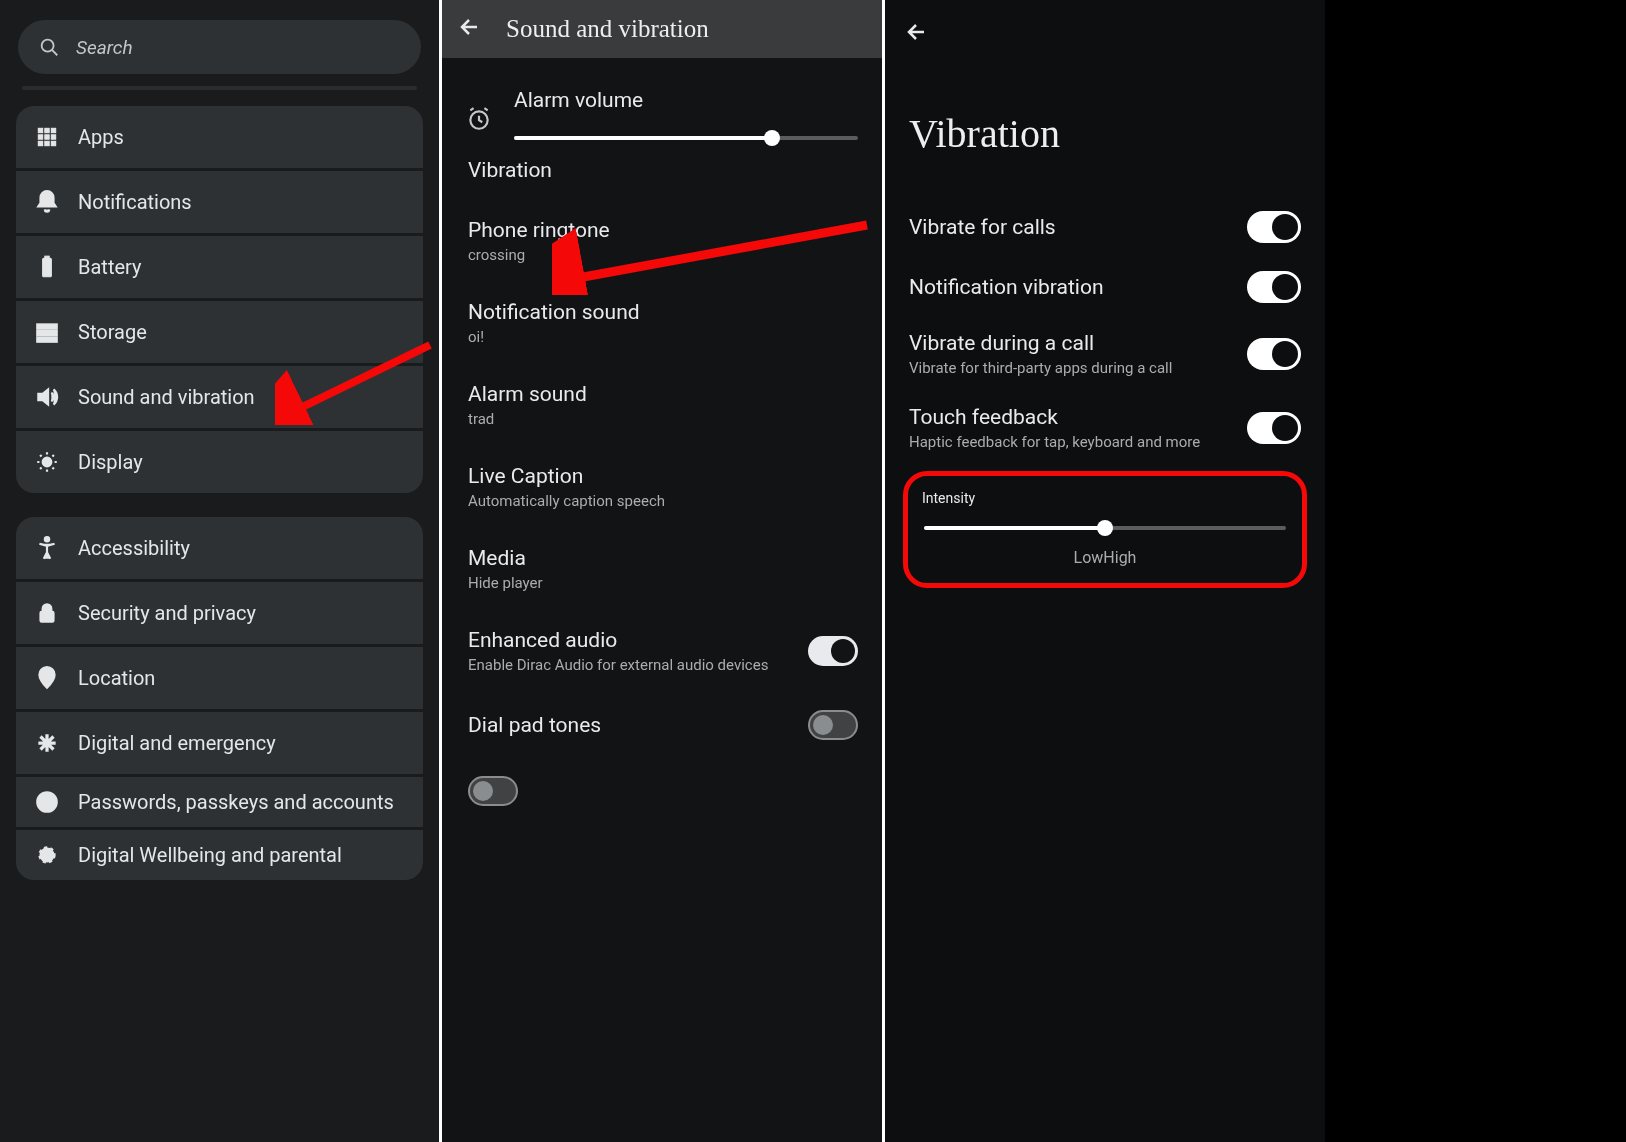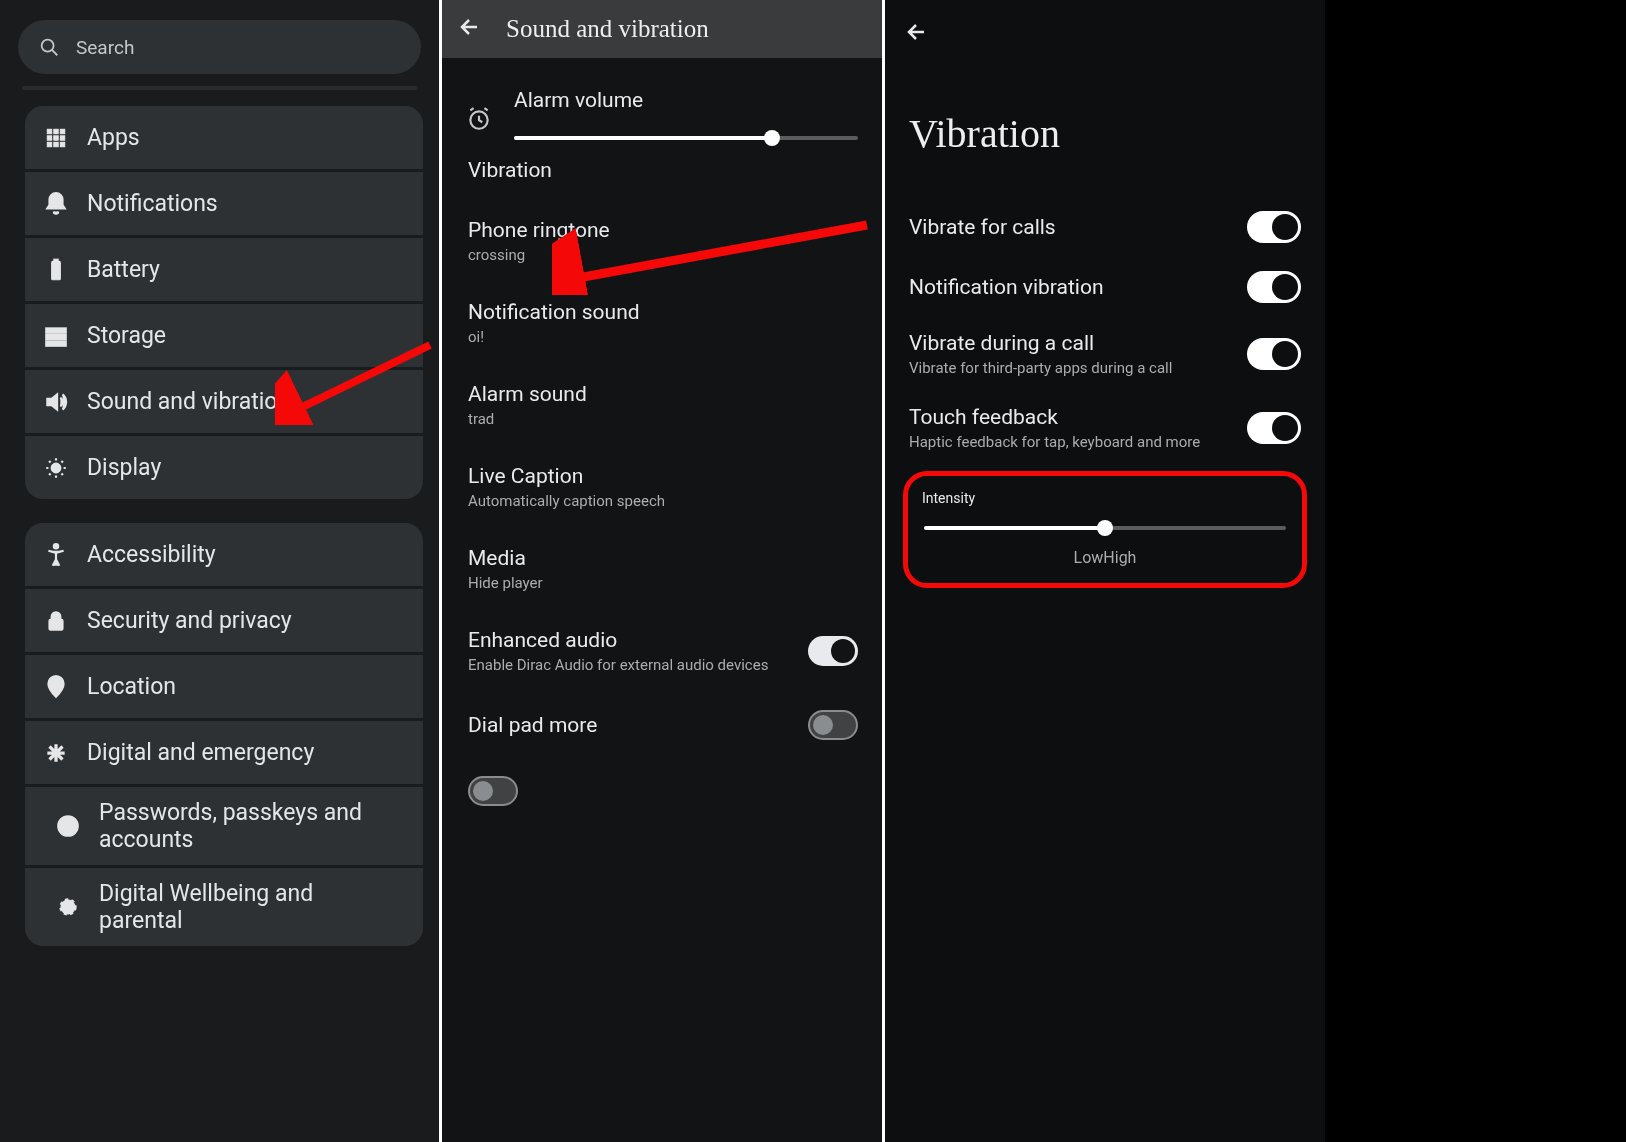--- a/index.html
+++ b/index.html
@@ -5,26 +5,26 @@
   * { margin: 0; padding: 0; box-sizing: border-box; }
   html, body { width: 1626px; height: 1142px; background: #000; font-family: Roboto, Arial, sans-serif; overflow: hidden; }
   .container { display: flex; width: 1626px; height: 1142px; }
   .panel { height: 1142px; overflow: hidden; position: relative; }
   .panel1 { width: 439px; background: #191b1d; }
   .panel2 { width: 440px; background: #121314; }
   .panel3 { width: 440px; background: #0d0e10; }
   .divider { width: 3px; background: #fff; }
 
   
-  .search-bar { margin: 20px 18px 10px 18px; height: 54px; background: #2e3133; border-radius: 27px; display: flex; align-items: center; padding: 0 20px; color: #c4c7c9; font-size: 19px; }
+  .search-bar { margin: 20px 18px 10px 18px; height: 54px; background: #2e3133; border-radius: 27px; display: flex; align-items: center; padding: 0 20px; color: #c4c7c9; font-size: 19px; font-style: italic; }
   .search-bar svg { width: 22px; height: 22px; margin-right: 16px; }
   .faint-line { height: 4px; margin: 12px 22px 16px 22px; background: #2a2c2e; border-radius: 2px; }
   .card-group { margin: 0 16px 24px 16px; }
-  .settings-item { background: #2e3133; margin-bottom: 3px; display: flex; align-items: center; padding: 18px 18px; color: #e4e6e8; font-size: 23px; margin-left: 9px; }
-  .settings-item.multi { padding: 12px 30px; }
+  .settings-item { background: #2e3133; margin-bottom: 3px; display: flex; align-items: center; padding: 18px 18px; color: #e4e6e8; font-size: 20px; }
+  .settings-item.multi { padding: 12px 18px; }
   .card-group .settings-item:first-child { border-top-left-radius: 18px; border-top-right-radius: 18px; }
   .card-group .settings-item:last-child { border-bottom-left-radius: 18px; border-bottom-right-radius: 18px; margin-bottom: 0; }
   .settings-item .icon { width: 26px; height: 26px; margin-right: 18px; display: flex; align-items: center; justify-content: center; flex-shrink: 0; }
   .settings-item .icon svg { width: 26px; height: 26px; stroke: #e4e6e8; fill: #e4e6e8; }
 
   
   .p2-header { height: 58px; background: #3a3b3c; display: flex; align-items: center; padding: 0 16px; }
   .p2-header .back { color: #e8eaed; margin-right: 24px; }
   .p2-title { color: #eceff1; font-family: Georgia, 'Times New Roman', serif; font-size: 25px; font-weight: 400; }
   .p2-content { padding: 0 24px 0 24px; color: #e4e6e8; }
@@ -273,21 +273,21 @@
         <div class="text">
           <div class="p2-item-title">Enhanced audio</div>
           <div class="p2-item-sub">Enable Dirac Audio for external audio devices</div>
         </div>
         <div class="toggle on">
             <div class="knob"></div>
           </div>
       </div>
       <div class="p2-item with-toggle">
         <div class="text">
-          <div class="p2-item-title">Dial pad more</div>
+          <div class="p2-item-title">Dial pad tones</div>
         </div>
         <div class="toggle off">
             <div class="knob"></div>
           </div>
       </div>
       <div class="p2-item with-toggle">
         <div class="toggle off">
             <div class="knob"></div>
           </div>
       </div>

